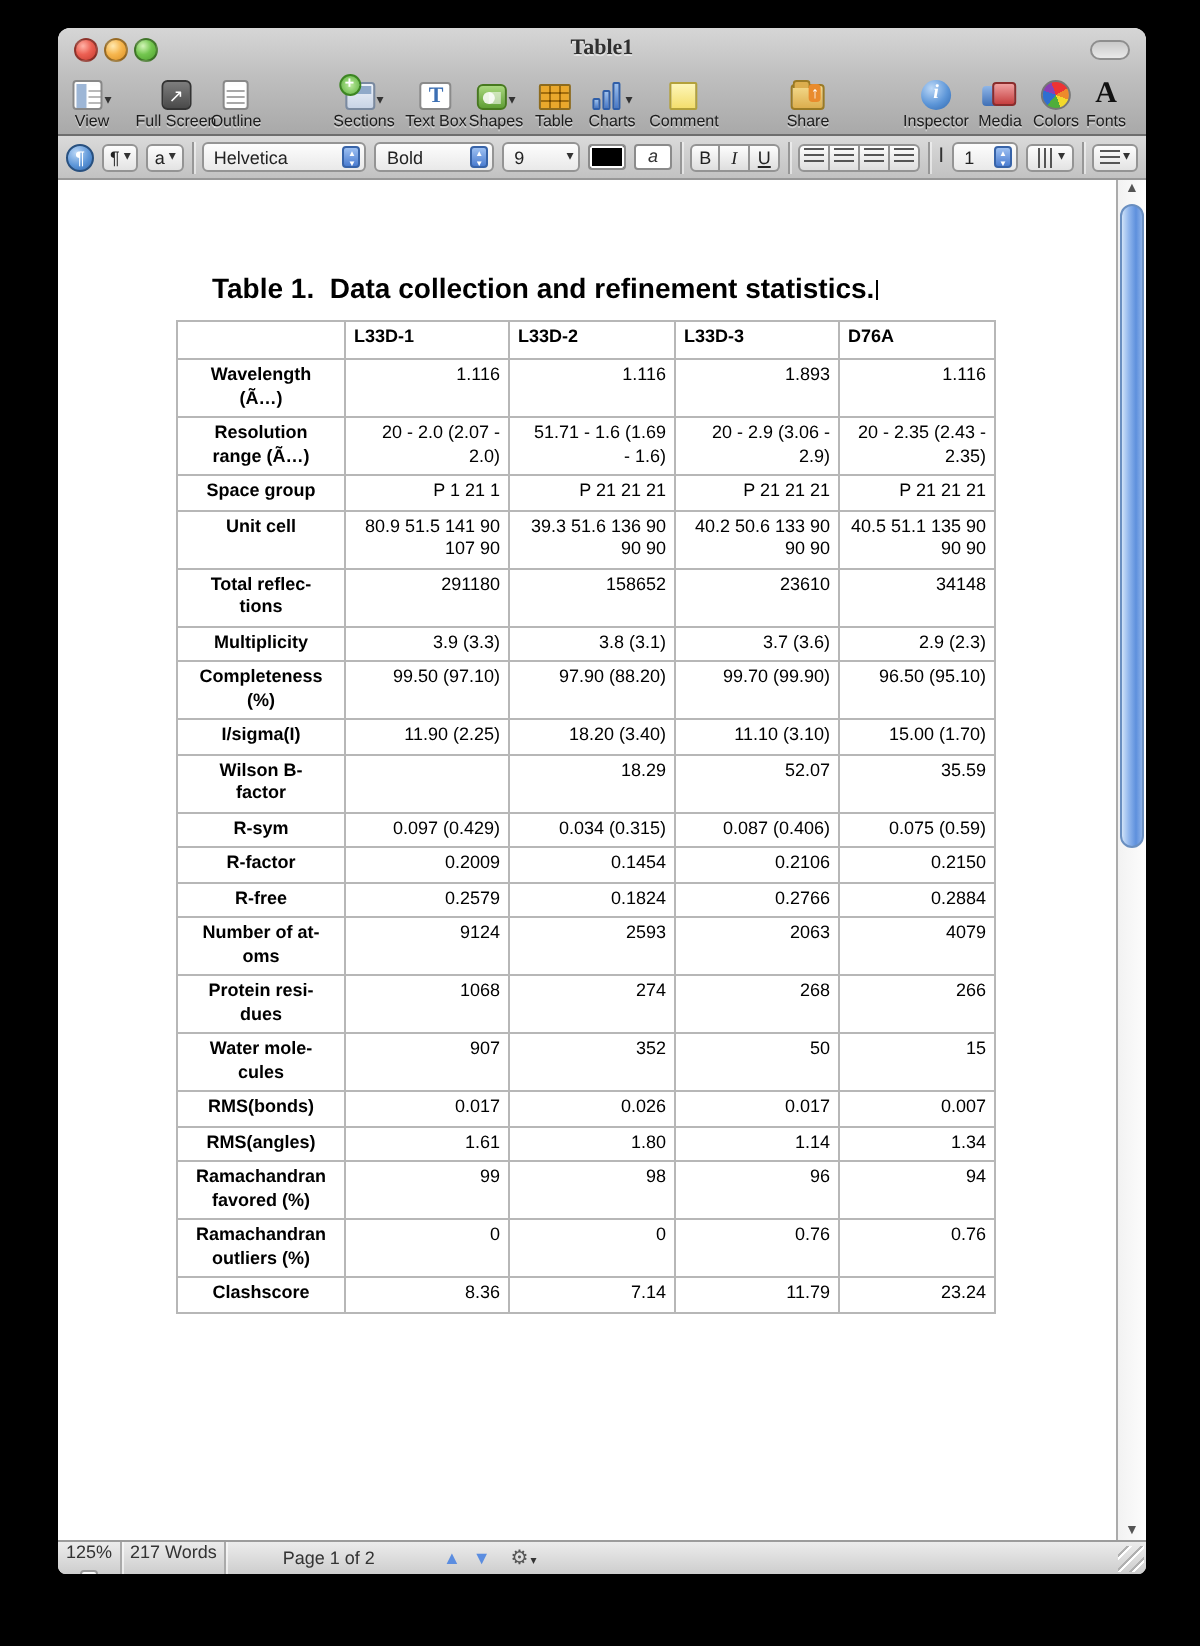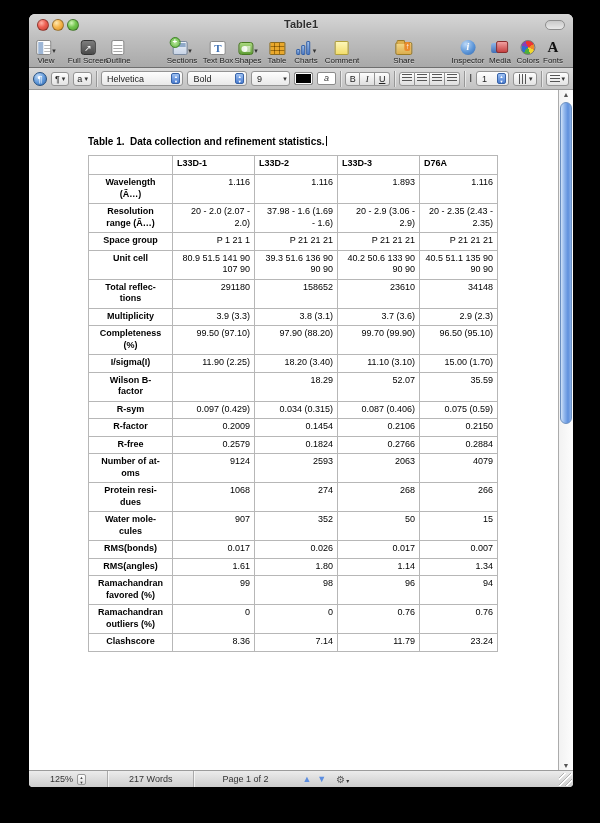--- a/index.html
+++ b/index.html
@@ -11,21 +11,21 @@
 
   
   .chrome-top { position:absolute; left:0; top:0; width:100%; height:54px;
      background:linear-gradient(#d6d6d6,#bfbfbf 45%,#a9a9a9);
      border-bottom:1px solid #6e6e6e; }
   .titlebar { position:absolute; left:0; top:0; width:100%; height:22px; }
   .traffic { position:absolute; top:5px; width:12px; height:12px; border-radius:50%; border:1px solid rgba(0,0,0,.35); }
   .tl-red    { left:8px;  background:radial-gradient(circle at 35% 30%, #ffb3a7, #ec6053 45%, #c33a2e); }
   .tl-yellow { left:23px; background:radial-gradient(circle at 35% 30%, #ffe9b0, #f6b64e 45%, #d98f23); }
   .tl-green  { left:38px; background:radial-gradient(circle at 35% 30%, #d3f5b8, #73c64f 45%, #4d9e2d); }
-  .win-title { position:absolute; left:0; right:0; top:4px; text-align:center; font-size:11px; font-weight:bold; color:#2f2f2f; text-shadow:0 1px 0 rgba(255,255,255,.5); }
+  .win-title { position:absolute; left:0; right:0; top:4px; text-align:center; font-size:11px; font-weight:bold; color:#2f2f2f; text-shadow:0 1px 0 rgba(255,255,255,.5);font-family:Liberation Serif, serif; }
   .pill { position:absolute; right:8px; top:6px; width:20px; height:10px; border-radius:5px;
           background:linear-gradient(#c9c9c9,#e9e9e9); border:1px solid #8e8e8e; }
 
   
   .toolbar { position:absolute; left:0; top:22px; width:100%; height:32px; }
   .tbi { position:absolute; top:0; transform:translateX(-50%); text-align:center; cursor:default; }
   .tbi .icwrap { display:flex; align-items:flex-end; justify-content:center; height:19px; }
   .tbl-label { display:block; font-size:8px; color:#1c1c1c; margin-top:1px; text-shadow:0 1px 0 rgba(255,255,255,.45); white-space:nowrap; }
   .arr { font-size:7px; color:#333; margin-left:1px; line-height:8px; }
 
@@ -80,42 +80,42 @@
   .fb-btn.u { text-decoration:underline; }
   .fb-group { display:flex; gap:0; }
   .fb-group .fb-btn { border-radius:0; border-left-width:0; }
   .fb-group .fb-btn:first-child { border-radius:3px 0 0 3px; border-left-width:1px; }
   .fb-group .fb-btn:last-child { border-radius:0 3px 3px 0; }
   .align-glyph { display:inline-block; width:10px; height:8px; background:repeating-linear-gradient(#555 0 1px,transparent 1px 3px); }
 
   
   .docarea { position:absolute; left:0; top:76px; right:15px; bottom:17px; background:#fff; overflow:hidden;
      padding:46px 0 0 59px; color:#000; }
-  .doc-title { font-size:10px; font-weight:bold; margin-bottom:8px; white-space:pre-wrap; }
+  .doc-title { font-size:14px; font-weight:bold; margin-bottom:8px; white-space:pre-wrap;margin-left:18px; }
   .caret { display:inline-block; width:1px; height:10px; background:#000; vertical-align:-1px; margin-left:1px; }
 
   table.stats { border-collapse:collapse; table-layout:fixed; width:409px; font-size:9px; line-height:11.5px; }
   .stats th, .stats td { border:1px solid #b7b7b7; vertical-align:top; padding:2px 4px 3px; white-space:pre-line; }
   .stats thead th { font-weight:bold; text-align:left; height:19px; }
   .stats th.rowlabel { font-weight:bold; text-align:center; }
   .stats td { text-align:right; font-weight:normal; }
   .sq { text-decoration-style:wavy; text-decoration-color:#ff2d1a; text-decoration-thickness:1px; text-underline-offset:1px; }
 
   
   .scrollbar { position:absolute; top:76px; right:0; width:15px; bottom:17px; background:linear-gradient(90deg,#f2f2f2,#fdfdfd); border-left:1px solid #ababab; }
   .sb-arrow { position:absolute; left:0; right:0; text-align:center; font-size:7px; color:#555; }
   .sb-arrow.up { top:1px; } .sb-arrow.down { bottom:1px; }
   .sb-thumb { position:absolute; left:1px; width:12px; top:12px; height:322px; border-radius:6px;
      background:linear-gradient(90deg,#cfe2f8,#8fb5ec 35%,#5e90dd 70%,#8ab0e8); border:1px solid #6a8fc0; }
 
   
   .statusbar { position:absolute; left:0; right:0; bottom:0; height:17px;
      background:linear-gradient(#ececec,#cdcdcd); border-top:1px solid #9c9c9c;
      display:flex; align-items:center; font-size:9px; color:#333; }
-  .sb-seg { display:flex; align-items:center; height:100%; padding:0 21px; border-right:1px solid #aaa; box-shadow:1px 0 0 rgba(255,255,255,.6); gap:4px; }
+  .sb-seg { display:flex; align-items:center; height:100%; padding:0 4px; border-right:1px solid #aaa; box-shadow:1px 0 0 rgba(255,255,255,.6); gap:4px;flex-direction:column; }
   .mini-stepper { width:9px; height:11px; background:linear-gradient(#fdfdfd,#ddd); border:1px solid #999; border-radius:2px; font-size:4px; line-height:5px; text-align:center; color:#444; }
   .pageinfo { margin-left:28px; }
   .nav { margin-left:34px; display:flex; gap:6px; align-items:center; }
   .tri { font-size:9px; color:#5b8de0; line-height:9px; }
   .gear { font-size:10px; color:#555; margin-left:10px; }
   .gear .arr { font-size:6px; }
   .grip { position:absolute; right:1px; bottom:1px; width:13px; height:13px;
      background:repeating-linear-gradient(135deg,transparent 0 3px,#b0b0b0 3px 4px,#fff 4px 5px); }
 </style>
 </head>
@@ -309,21 +309,21 @@
             <td>1.116</td>
             <td>1.116</td>
             <td>1.893</td>
             <td>1.116</td>
           </tr>
           <tr>
             <th class="rowlabel">Resolution
 range (Ã…)</th>
             <td>20  - 2.0 (2.07 -
 2.0)</td>
-            <td>37.98  - 1.6 (1.69
+            <td>51.71  - 1.6 (1.69
 - 1.6)</td>
             <td>20  - 2.9 (3.06 -
 2.9)</td>
             <td>20  - 2.35 (2.43 -
 2.35)</td>
           </tr>
           <tr>
             <th class="rowlabel">Space group</th>
             <td>P 1 21 1</td>
             <td>P 21 21 21</td>

